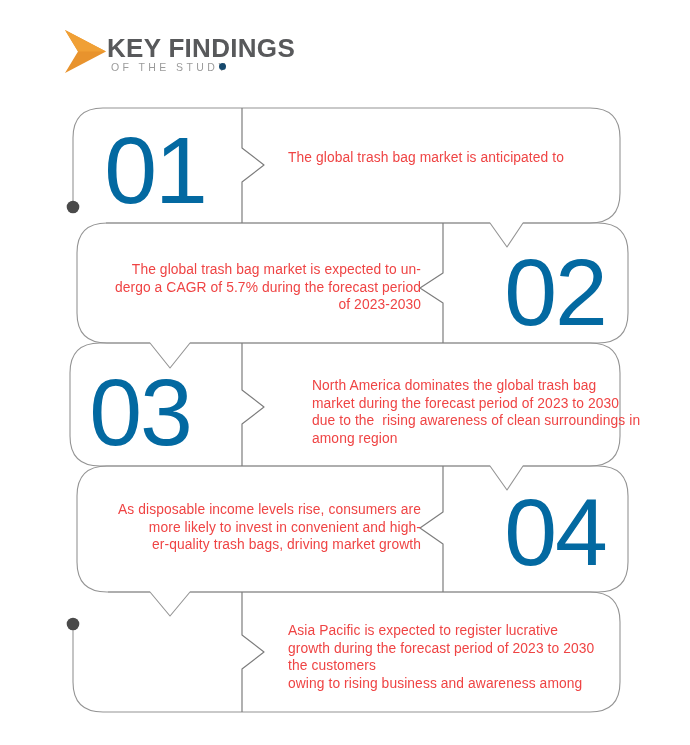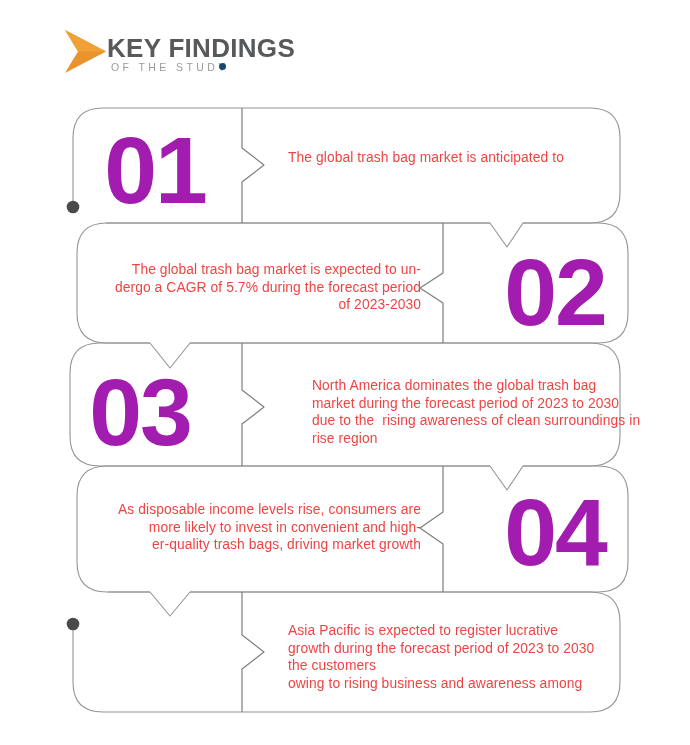--- a/index.html
+++ b/index.html
@@ -19,21 +19,21 @@
     letter-spacing:3.4px;white-space:pre;
   }
   .hdr-dot{
     position:absolute;left:219px;top:63px;width:7px;height:7px;border-radius:50%;
     background:#16496D;
   }
   
   .lines-svg{position:absolute;left:0;top:0;z-index:2;pointer-events:none;}
   .big-num{
     position:absolute;z-index:1;display:flex;align-items:center;justify-content:center;
-    font-size:95px;font-weight:bold;letter-spacing:-2px;color:#a21caf;line-height:1;
+    font-size:95px;font-weight:normal;letter-spacing:-2px;color:#0369a1;line-height:1;
     white-space:pre;
   }
   .num-1{left:85px; top:122px;width:140px;height:96px;}
   .num-2{left:480px;top:244px;width:150px;height:96px;}
   .num-3{left:70px; top:364px;width:140px;height:96px;}
   .num-4{left:480px;top:484px;width:150px;height:96px;}
   .num-5{left:78px; top:607px;width:140px;height:96px;}
   .finding-text{
     position:absolute;z-index:3;font-size:13.8px;line-height:17.6px;color:#ef4444;
     letter-spacing:.1px;
@@ -89,21 +89,21 @@
   </div>
   <div class="finding-text txt-2">
     <span class="ln">The global trash bag market is expected to un-</span>
     <span class="ln">dergo a CAGR of 5.7% during the forecast period</span>
     <span class="ln">of 2023-2030</span>
   </div>
   <div class="finding-text txt-3">
     <span class="ln">North America dominates the global trash bag</span>
     <span class="ln">market during the forecast period of 2023 to 2030</span>
     <span class="ln">due to the  rising awareness of clean surroundings in</span>
-    <span class="ln">rise region</span>
+    <span class="ln">among region</span>
   </div>
   <div class="finding-text txt-4">
     <span class="ln">As disposable income levels rise, consumers are</span>
     <span class="ln">more likely to invest in convenient and high-</span>
     <span class="ln">er-quality trash bags, driving market growth</span>
   </div>
   <div class="finding-text txt-5">
     <span class="ln">Asia Pacific is expected to register lucrative</span>
     <span class="ln">growth during the forecast period of 2023 to 2030</span>
     <span class="ln">the customers</span>

